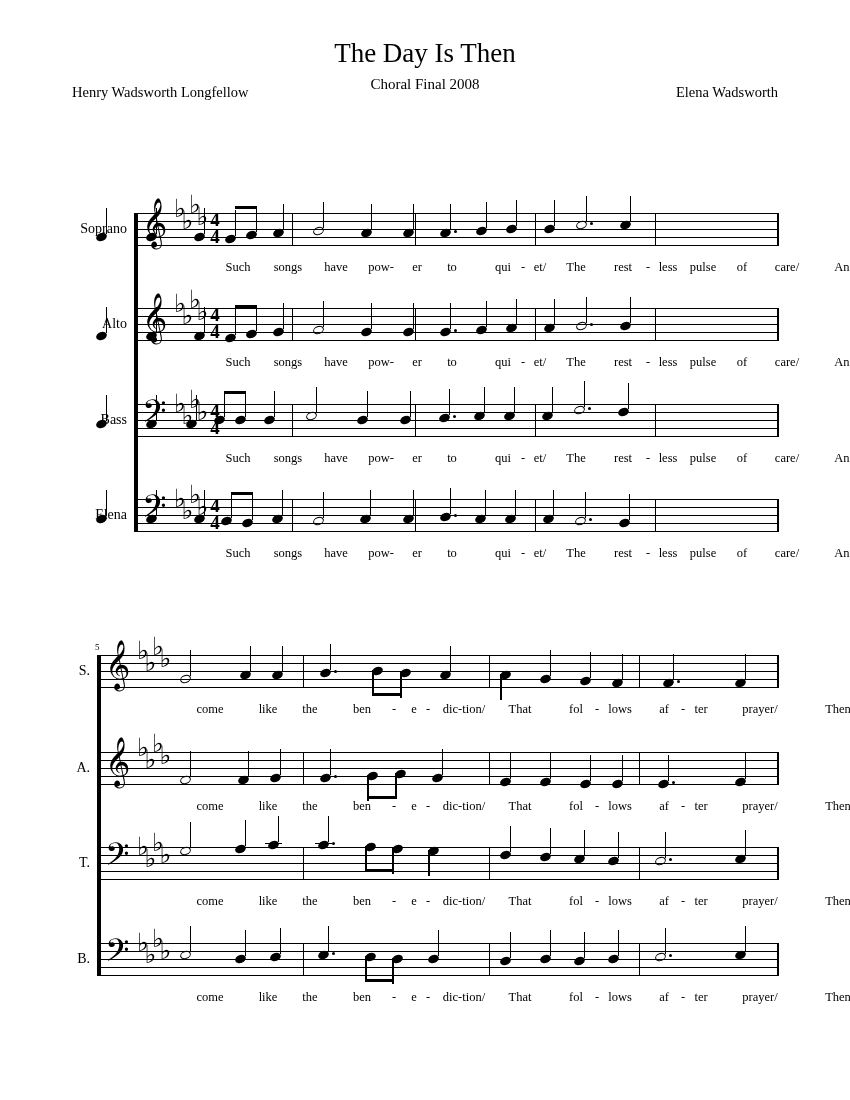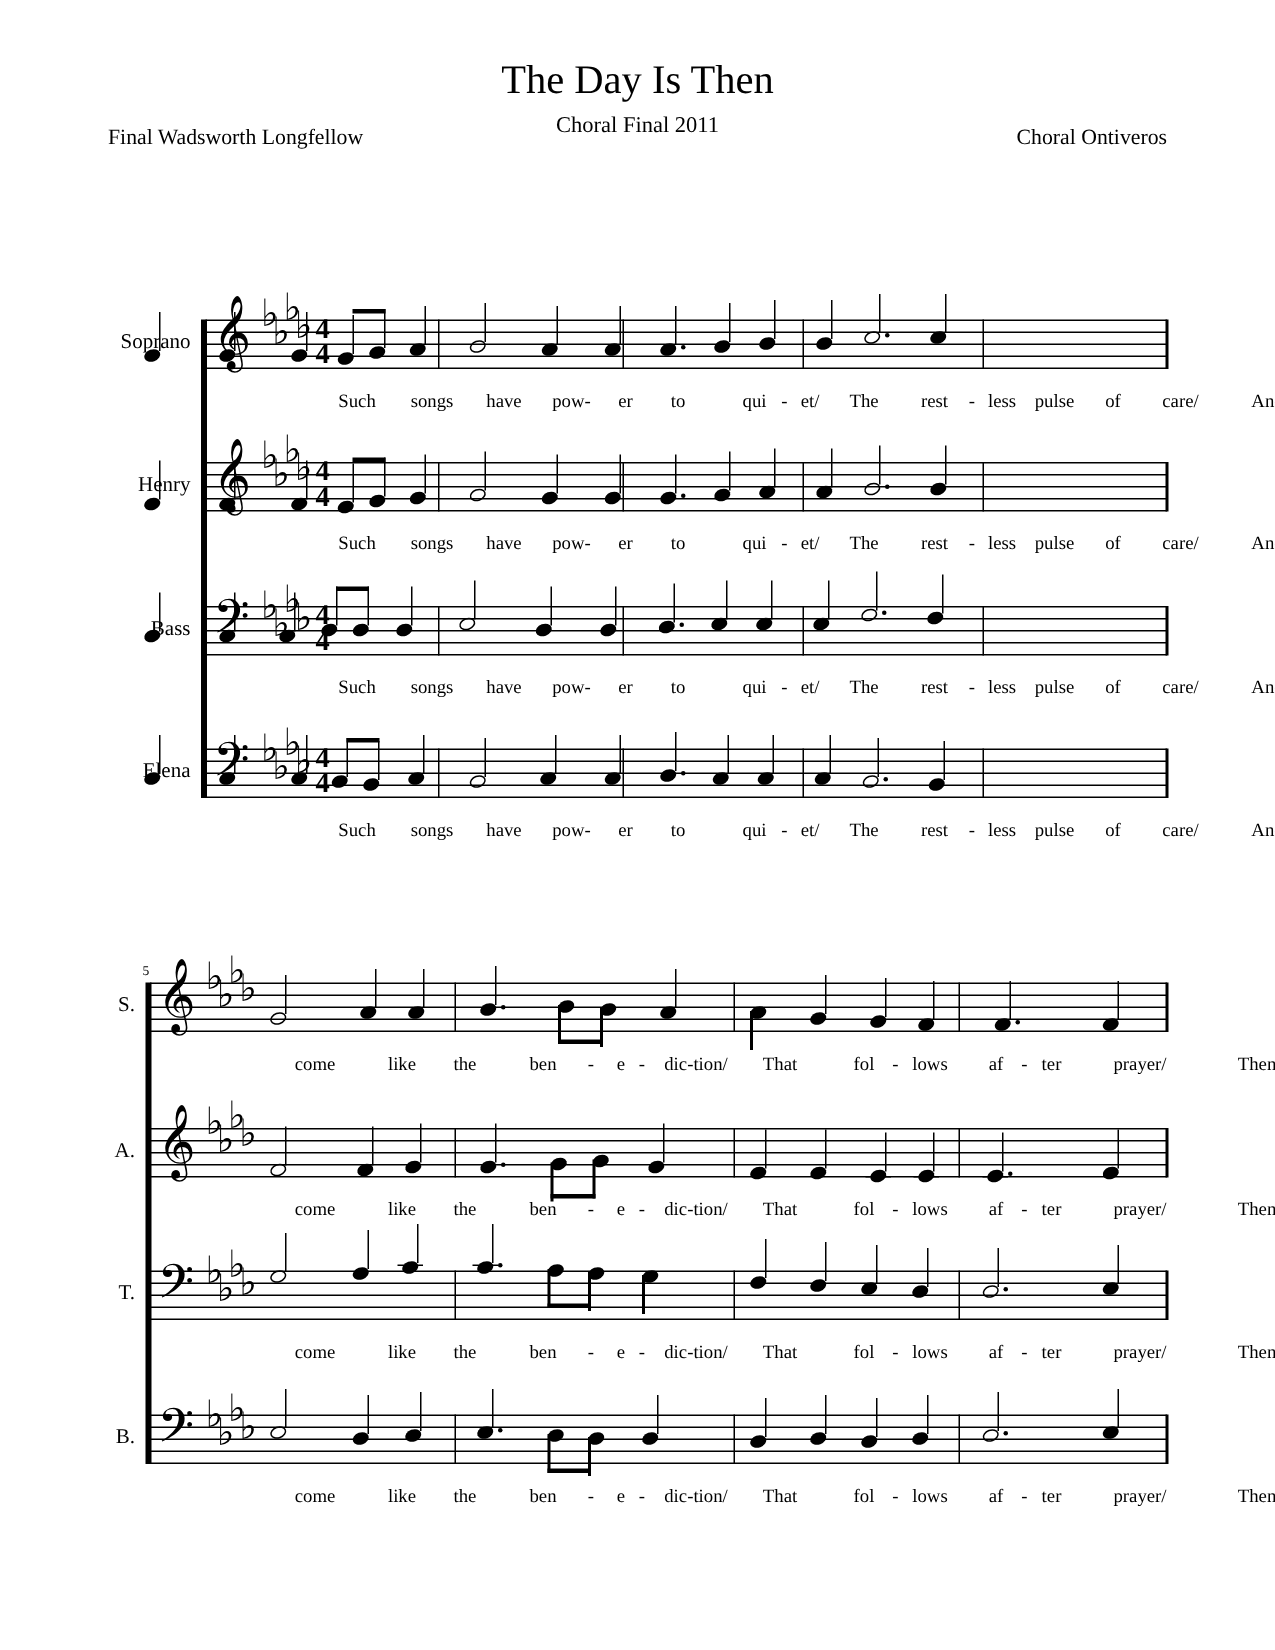--- a/index.html
+++ b/index.html
@@ -185,23 +185,23 @@
     font-size: 12.5px;
     font-family: "Liberation Serif", serif;
     white-space: nowrap;
     transform: translateX(-50%);
   }
 </style>
 </head>
 <body>
 
 <div class="title">The Day Is Then</div>
-<div class="subtitle">Choral Final 2011</div>
-<div class="lyricist">Final Wadsworth Longfellow</div>
-<div class="composer">Choral Ontiveros</div>
+<div class="subtitle">Choral Final 2008</div>
+<div class="lyricist">Henry Wadsworth Longfellow</div>
+<div class="composer">Elena Wadsworth</div>
 
 <div class="system" id="sys1" style="top:0px; height:580px;">
     <div class="bracket" style="left:134px; top:213px; height:319px;"></div>
     <div class="staff" style="top:213px;">
       <div class="stafflines" style="left:137px; width:641px;">
         <div class="ln l0"></div>
         <div class="ln l1"></div>
         <div class="ln l2"></div>
         <div class="ln l3"></div>
         <div class="ln l4"></div>
@@ -302,21 +302,21 @@
       <div class="stem" style="left:516px; top:-9px; height:26px;"></div>
       <div class="note" style="left:544px; top:16px;"></div>
       <div class="stem" style="left:554px; top:-9px; height:26px;"></div>
       <div class="note hollow" style="left:576px; top:14px;"></div>
       <div class="stem" style="left:586px; top:-11px; height:26px;"></div>
       <div class="dot" style="left:590px; top:15px;"></div>
       <div class="note" style="left:620px; top:14px;"></div>
       <div class="stem" style="left:630px; top:-11px; height:26px;"></div>
       <div class="beam" style="left:235px; top:-3px; width:22.3px;"></div>
     </div>
-    <div class="partname" style="left:47px; top:316px; width:80px;">Henry</div>
+    <div class="partname" style="left:47px; top:316px; width:80px;">Alto</div>
     <div class="staff" style="top:404px;">
       <div class="stafflines" style="left:137px; width:641px;">
         <div class="ln l0"></div>
         <div class="ln l1"></div>
         <div class="ln l2"></div>
         <div class="ln l3"></div>
         <div class="ln l4"></div>
       </div>
       <div class="clef bass" style="left:142px; top:-8px; font-size:38px;">𝄢</div>
       <div class="flat" style="left:174px; top:-13px;">♭</div>

